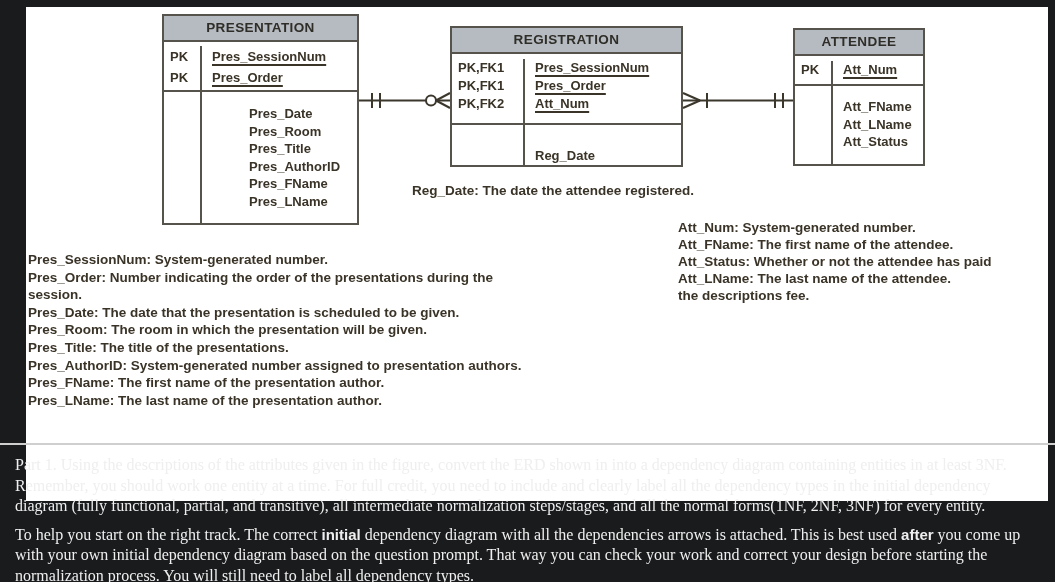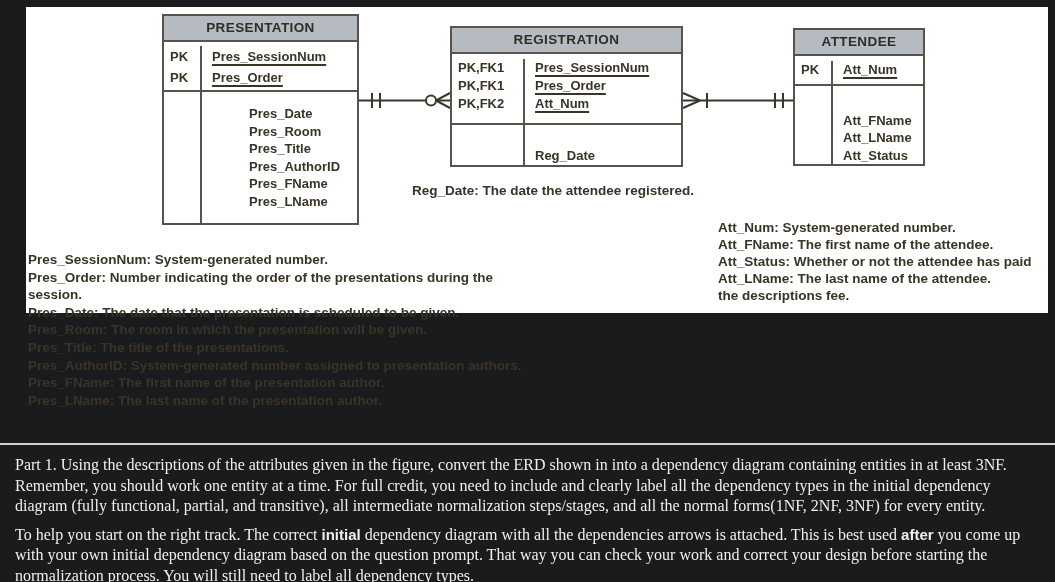--- a/index.html
+++ b/index.html
@@ -3,21 +3,21 @@
 <meta charset="utf-8">
 <style>
   html,body{margin:0;padding:0;}
   body{
     width:1055px;height:582px;overflow:hidden;position:relative;
     background:#1a1b1d;
     font-family:"Liberation Sans",sans-serif;
   }
   
   .figure{
-    position:absolute;left:26px;top:7px;width:1022px;height:306px;
+    position:absolute;left:26px;top:7px;width:1022px;height:494px;
     background:#ffffff;color:#3a3327;font-weight:bold;
   }
   .connectors{position:absolute;left:0;top:0;pointer-events:none;}
   .entity{
     position:absolute;background:#ffffff;border:2px solid #55534c;
     display:flex;flex-direction:column;box-sizing:border-box;
     font-size:13px;color:#3a3327;
   }
   .ehdr{
     height:24px;line-height:24px;text-align:center;
@@ -123,31 +123,31 @@
     <div class="esec ekeys" style="height:30px;padding-top:5px;line-height:18px;">
       <div class="kcol" style="width:38px;">
         <div>PK</div>
       </div>
       <div class="acol">
         <div>Att_Num</div>
       </div>
     </div>
     <div class="esec ebody">
       <div class="kcol" style="width:38px;"></div>
-      <div class="acol" style="padding-top:26px;line-height:17.5px;">
+      <div class="acol" style="padding-top:12px;line-height:17.5px;">
         <div>Att_FName</div>
         <div>Att_LName</div>
         <div>Att_Status</div>
       </div>
     </div>
   </div>
 
   <div class="fig-note" style="left:386px;top:176px;">Reg_Date: The date the attendee registered.</div>
 
-  <div class="note-block att-notes" style="left:652px;top:212px;margin-left:40px;">
+  <div class="note-block att-notes" style="left:652px;top:212px;">
     <div>Att_Num:  System-generated number.</div>
     <div>Att_FName: The first name of the attendee.</div>
     <div>Att_Status:  Whether or not the attendee has paid</div>
     <div>Att_LName: The last name of the attendee.</div>
     <div>the descriptions fee.</div>
   </div>
 
   <div class="note-block pres-notes" style="left:2px;top:244px;">
     <div>Pres_SessionNum:  System-generated number.</div>
     <div>Pres_Order: Number indicating the order of the presentations during the</div>

